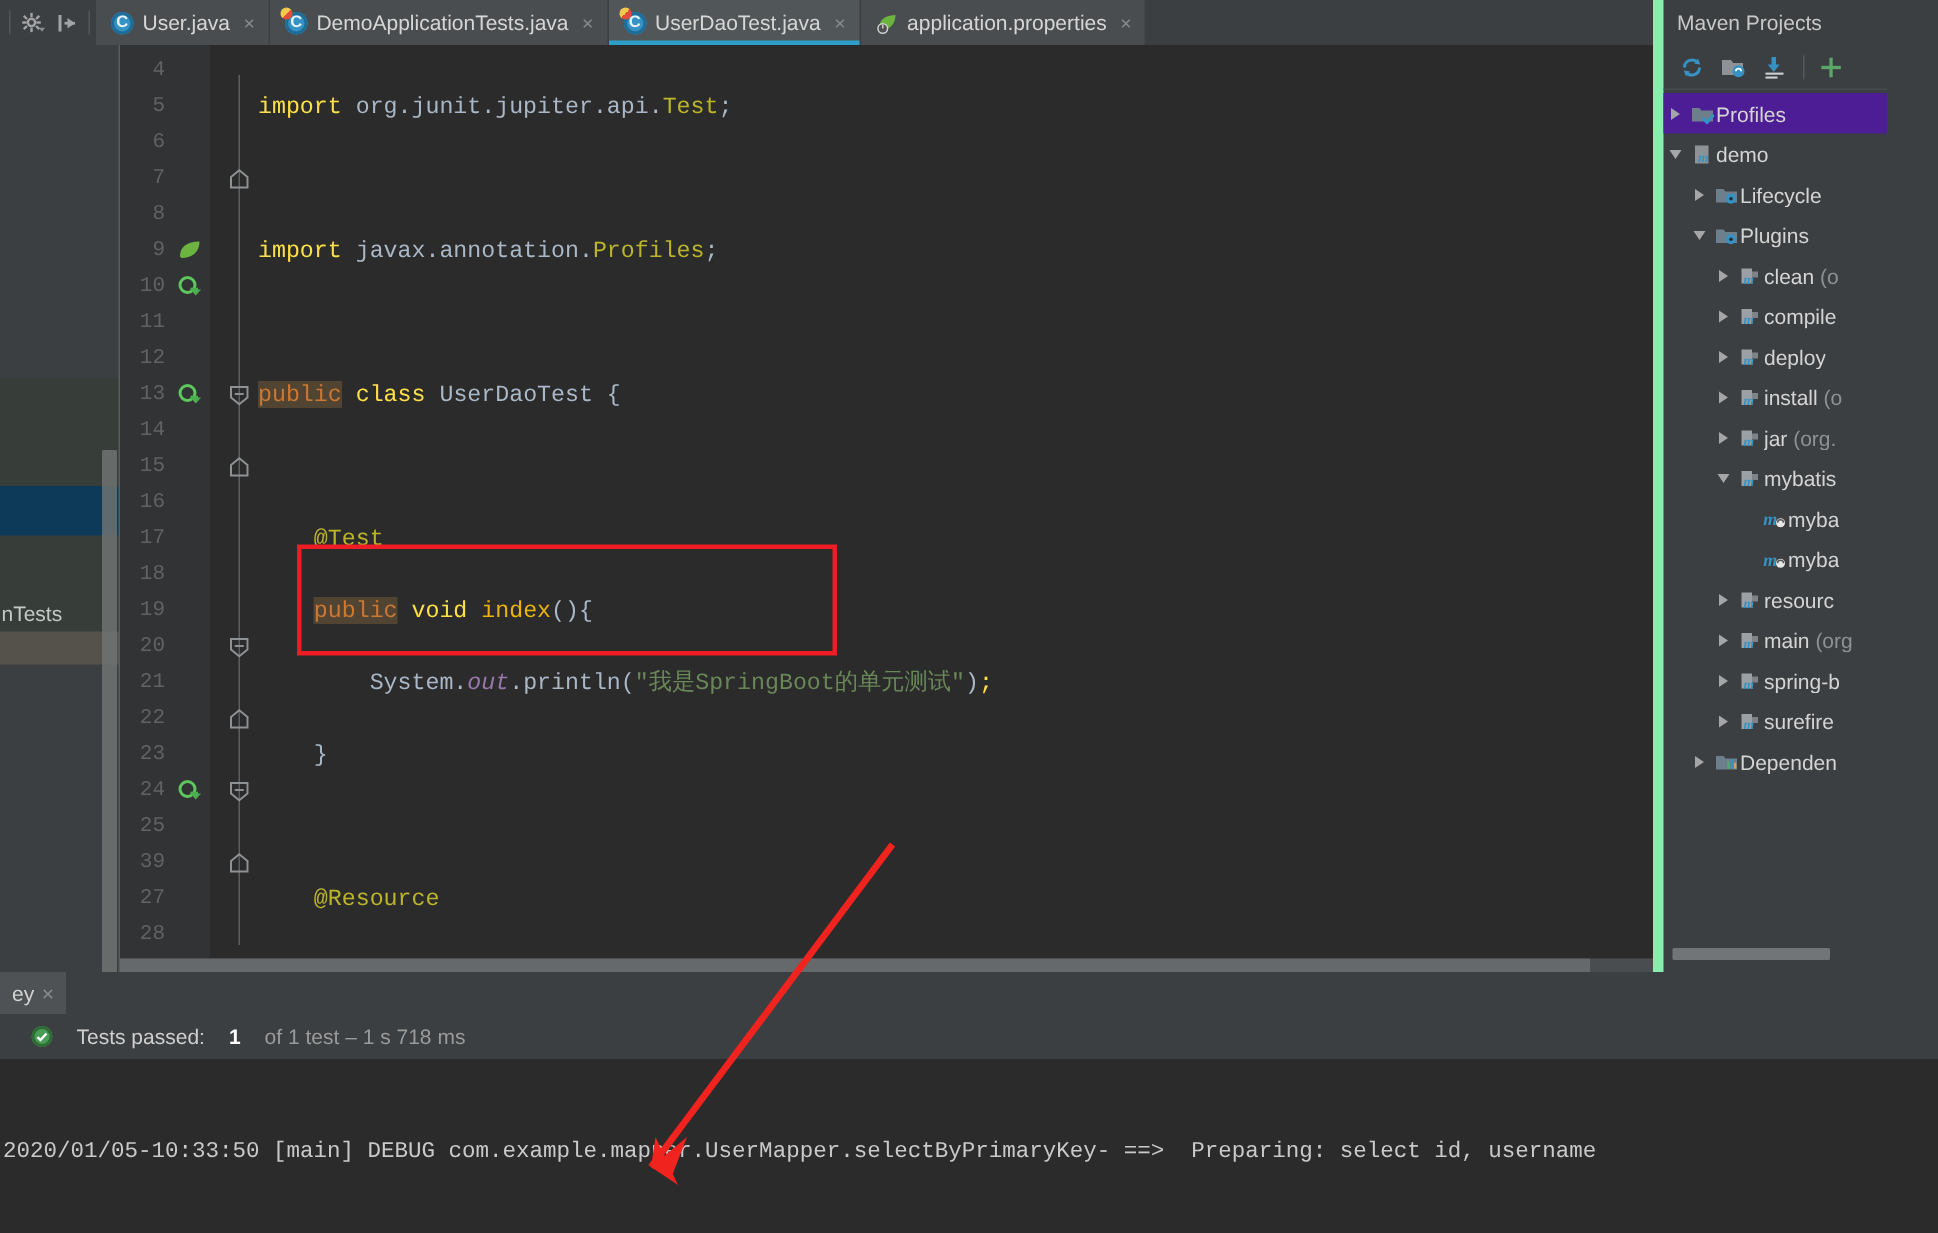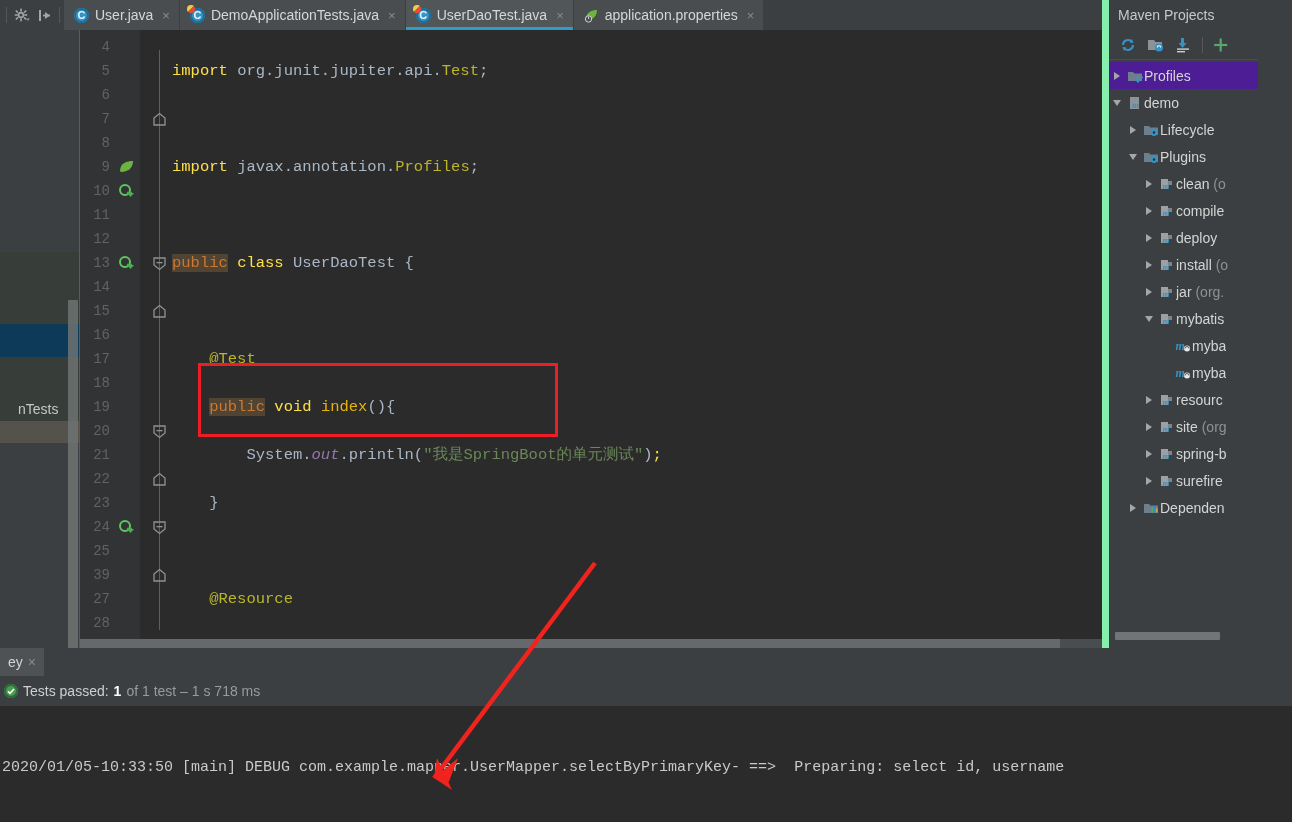--- a/index.html
+++ b/index.html
@@ -152,21 +152,21 @@
   .lp-tint {
     position: absolute; left: 0; top: 222px; width: 80px; height: 170px;
     background: #373e39;
   }
   .lp-sel {
     position: absolute; left: 0; top: 294px; width: 80px; height: 33px;
     background: #0d3a58;
   }
   .lp-text {
     position: absolute; left: 0; top: 367px; width: 80px; height: 24px;
-    color: #c3c9c4; font-size: 14px; line-height: 24px; padding-left: 18px;
+    color: #c3c9c4; font-size: 14px; line-height: 24px; padding-left: 1px;
     white-space: nowrap;
   }
   .lp-grey {
     position: absolute; left: 0; top: 391px; width: 80px; height: 22px;
     background: #55514b;
   }
   .lp-scroll {
     position: absolute; left: 68px; top: 270px; width: 10px; height: 370px;
     background: #6f7372; opacity: .85; border-radius: 1px;
   }
@@ -216,21 +216,21 @@
     position: absolute; left: 0; top: 648px; width: 1292px; height: 174px;
     background: #3c3f41;
   }
   .run-tabbar { height: 28px; display: flex; align-items: stretch; }
   .run-tab {
     display: flex; align-items: center; gap: 5px; padding: 0 8px;
     background: #4e5254; font-size: 14px; color: #d3d3d3; white-space: nowrap;
   }
   .run-tab .xclose { color: #8b8b8b; }
   .status {
-    height: 30px; display: flex; align-items: center; gap: 5px; padding-left: 4px;
+    height: 30px; display: flex; align-items: center; gap: 16px; padding-left: 21px;
     font-size: 14px;
   }
   .ok-dot {
     width: 14px; height: 14px; border-radius: 50%;
     background: #499c54; box-shadow: inset 0 0 0 2px #2f6b37;
     display: flex; align-items: center; justify-content: center;
     flex: 0 0 auto;
   }
   .status .lbl { color: #cfcfcf; }
   .status .b { color: #ffffff; font-weight: bold; }
@@ -715,21 +715,21 @@
         <span class="arrow" style="margin-left:32px">
             <span class="tri-r"></span>
           </span>
         <span class="mico">
           <svg width="16" height="16" viewBox="0 0 16 16">
               <path d="M2 3 L9 3 L9 13 L2 13 Z" fill="#9aa0a4"></path>
               <path d="M9 5 L13 5 L13 9 L9 9 Z" fill="#7d8387"></path>
               <text x="3.4" y="13" font-family="Liberation Serif, serif" font-size="9" font-style="italic" font-weight="bold" fill="#3592c4">m</text>
             </svg>
         </span>
-        <span class="mlabel"><span>site</span> <span class="dim">(org</span></span>
+        <span class="mlabel"><span>main</span> <span class="dim">(org</span></span>
       </div>
       <div class="mrow">
         <span class="arrow" style="margin-left:32px">
             <span class="tri-r"></span>
           </span>
         <span class="mico">
           <svg width="16" height="16" viewBox="0 0 16 16">
               <path d="M2 3 L9 3 L9 13 L2 13 Z" fill="#9aa0a4"></path>
               <path d="M9 5 L13 5 L13 9 L9 9 Z" fill="#7d8387"></path>
               <text x="3.4" y="13" font-family="Liberation Serif, serif" font-size="9" font-style="italic" font-weight="bold" fill="#3592c4">m</text>

